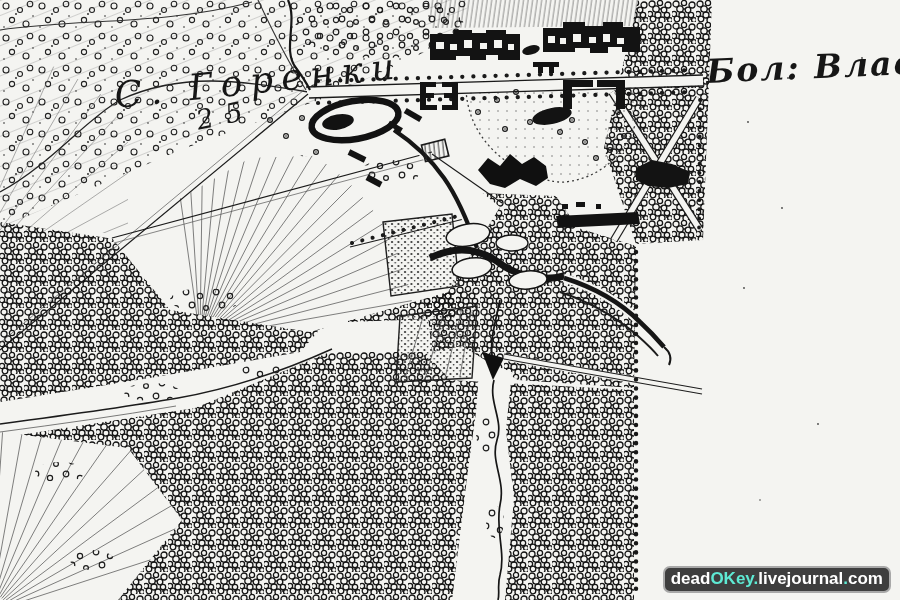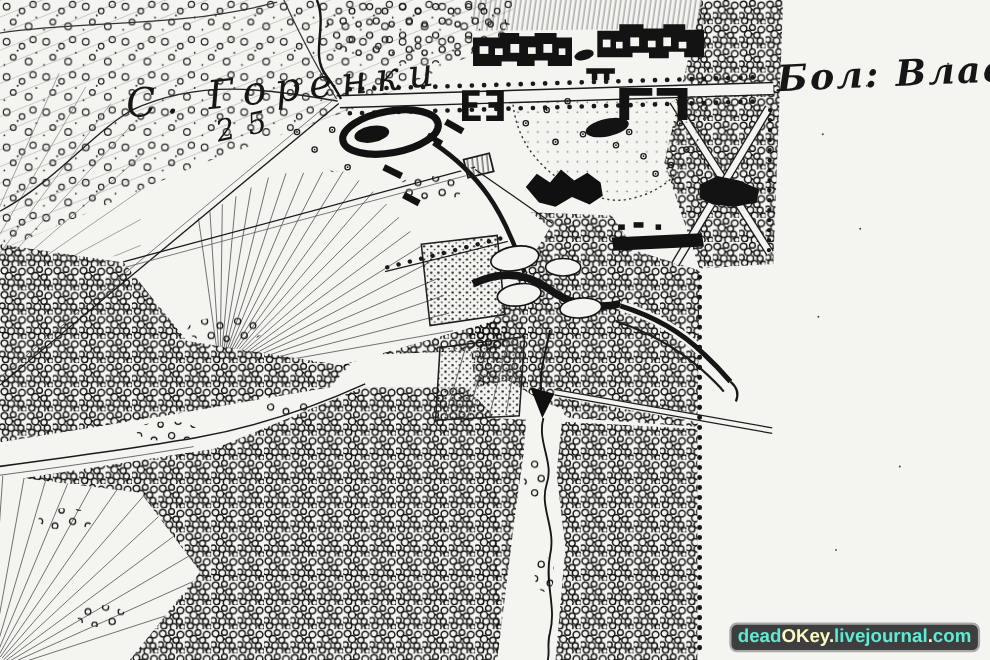--- a/index.html
+++ b/index.html
@@ -6,22 +6,22 @@
   #stage{position:relative;width:900px;height:600px;overflow:hidden;background:#f4f4f1;
          font-family:"Liberation Sans",sans-serif;}
   #stage svg{position:absolute;left:0;top:0;}
   .lbl{position:absolute;font-family:"DejaVu Serif",serif;font-style:italic;color:#161616;
        white-space:nowrap;user-select:none;}
   #villageLabel{left:114px;top:60px;font-size:36px;letter-spacing:8px;transform:rotate(-6deg);}
   #distanceLabel{left:196px;top:99px;font-size:27px;letter-spacing:12px;transform:rotate(-12deg);}
   #roadLabel{left:706px;top:46px;font-size:33px;font-weight:600;letter-spacing:2px;transform:rotate(-2.5deg);}
   #watermark{position:absolute;right:9px;bottom:7px;background:#3e3e3e;border:2px solid #a8a8a8;
              border-radius:7px;padding:0 6px 2px 6px;font-weight:bold;font-size:17px;line-height:21px;}
-  .wm-white{color:#5eead4}
-  .wm-red{color:#fef9c3}
+  .wm-white{color:#ffffff}
+  .wm-red{color:#5eead4}
 </style>
 </head>
 <body>
 
 <div id="stage">
 
 <svg width="900" height="600" viewBox="0 0 900 600">
   <defs>
 
     <pattern id="forest" width="24" height="22" patternUnits="userSpaceOnUse">

